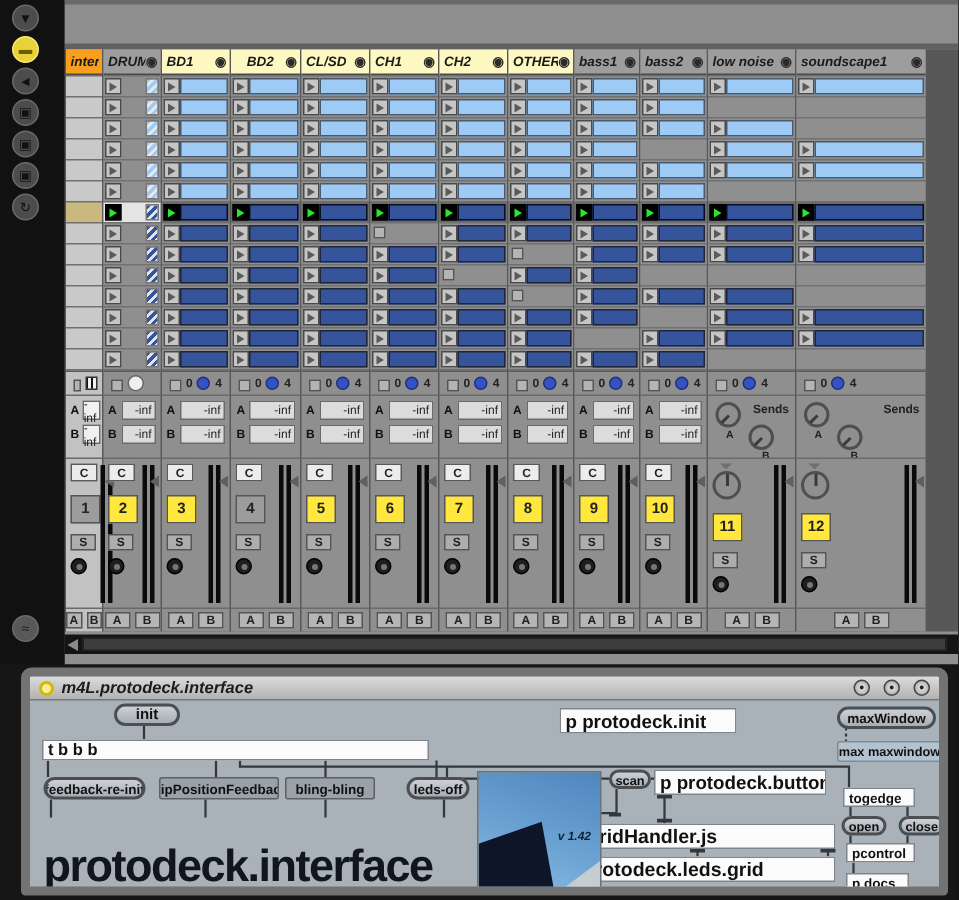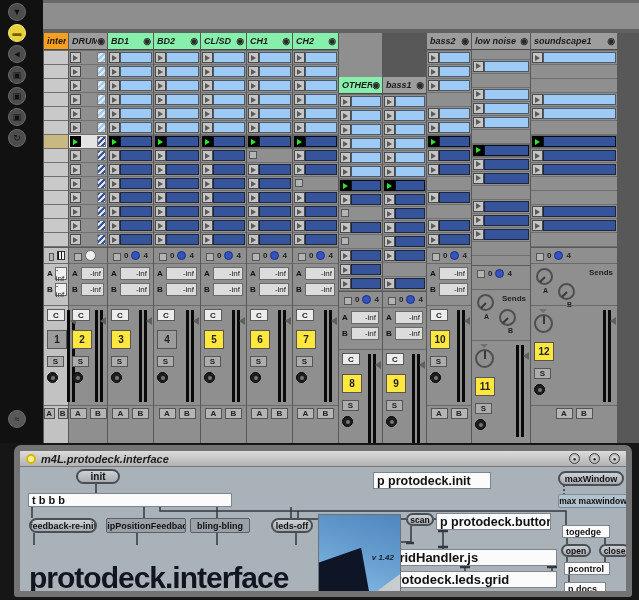--- a/index.html
+++ b/index.html
@@ -18,21 +18,21 @@
   .topband{height:33px;background:#8e8e8e;border-top:3px solid #696969;border-bottom:4px solid #616161;}
   .tracks{display:flex;gap:1px;background:#585858;padding-left:1px;}
   .track{display:flex;flex-direction:column;background:#8f8f8f;flex:0 0 auto;}
   .track.sel{background:#c2c2c2;}
   .thead{height:17px;border-bottom:1px solid #4a4a4a;display:flex;align-items:center;
          padding:0 2px 0 3px;font-size:9px;font-weight:bold;font-style:italic;color:#1a1a1a;
          white-space:nowrap;overflow:hidden;}
   .thead .tname{flex:1;overflow:hidden;}
   .hdr-circle{font-size:9px;color:#2a2a2a;font-style:normal;}
   .thead.h-orange{background:#f8a01e;}
-  .thead.h-white{background:#86efac;}
+  .thead.h-white{background:#fef9c3;}
   .thead.h-gray{background:#9d9d9d;}
   
   .slots{background:#707070;padding-top:1px;}
   .slot{height:13px;margin-bottom:1px;display:flex;background:#8f8f8f;position:relative;}
   .sel .slot{background:#c9c9c9;}
   .clipbtn{width:11px;flex:0 0 11px;margin:1px 0 1px 1px;background:#c6c6c6;border:1px solid #4a4a4a;
            display:flex;align-items:center;justify-content:center;}
   .tri{width:0;height:0;border-left:5px solid #5a5a5a;border-top:3px solid transparent;border-bottom:3px solid transparent;}
   .clipbody{flex:1;margin:1px 1px 1px 0;border:1px solid #33383f;}
   .s-b .clipbody{background:#9ecbf5;border-color:#4a5a6a;}
@@ -444,21 +444,21 @@
               <span class="mbar"></span>
               <span class="mbar"></span>
               <span class="fadertri"></span>
             </div>
           </div>
           <div class="mx-ab">
             <span class="abbox">A</span>
             <span class="abbox">B</span>
           </div>
         </div>
-        <div class="track" style="width: 46px;">
+        <div class="track" style="width: 46px; text-align: center;">
           <div class="thead h-white">
             <span class="tname">BD2</span>
             <span class="hdr-circle">◉</span>
           </div>
           <div class="slots">
             <div class="slot s-b">
               <span class="clipbtn">
                 <span class="tri"></span>
               </span>
               <span class="clipbody"></span>
@@ -946,21 +946,21 @@
               <span class="mbar"></span>
               <span class="mbar"></span>
               <span class="fadertri"></span>
             </div>
           </div>
           <div class="mx-ab">
             <span class="abbox">A</span>
             <span class="abbox">B</span>
           </div>
         </div>
-        <div class="track" style="width: 43px; justify-content: flex-end;">
+        <div class="track" style="width: 43px;">
           <div class="thead h-white">
             <span class="tname">OTHER</span>
             <span class="hdr-circle">◉</span>
           </div>
           <div class="slots">
             <div class="slot s-b">
               <span class="clipbtn">
                 <span class="tri"></span>
               </span>
               <span class="clipbody"></span>
@@ -1067,21 +1067,21 @@
               <span class="mbar"></span>
               <span class="mbar"></span>
               <span class="fadertri"></span>
             </div>
           </div>
           <div class="mx-ab">
             <span class="abbox">A</span>
             <span class="abbox">B</span>
           </div>
         </div>
-        <div class="track" style="width: 43px; margin-top: 44px;">
+        <div class="track" style="width: 43px;">
           <div class="thead h-gray">
             <span class="tname">bass1</span>
             <span class="hdr-circle">◉</span>
           </div>
           <div class="slots">
             <div class="slot s-b">
               <span class="clipbtn">
                 <span class="tri"></span>
               </span>
               <span class="clipbody"></span>
@@ -1562,21 +1562,21 @@
             <polyline points="549,108 549,115" fill="none" stroke="#33383d" stroke-width="1.5"></polyline>
             <polyline points="544,18 544,27" fill="none" stroke="#33383d" stroke-width="1.5" stroke-dasharray="2,2"></polyline>
             <line x1="355" y1="100" x2="365" y2="100" stroke="#33383d" stroke-width="2.5"></line>
             <line x1="440" y1="100" x2="450" y2="100" stroke="#33383d" stroke-width="2.5"></line>
             <line x1="527" y1="100" x2="537" y2="100" stroke="#33383d" stroke-width="2.5"></line>
             <line x1="418" y1="64" x2="428" y2="64" stroke="#33383d" stroke-width="2.5"></line>
             <line x1="418" y1="80" x2="428" y2="80" stroke="#33383d" stroke-width="2.5"></line>
             <line x1="386" y1="76" x2="394" y2="76" stroke="#33383d" stroke-width="2.5"></line>
           </svg>
           <div class="mx msg" style="left: 56px; top: 2px; width: 44px; height: 15px; font-size: 10px;">init</div>
-          <div class="mx obj" style="left: 8px; top: 26px; width: 204px; height: 14px; font-size: 11px;">t b b b</div>
+          <div class="mx obj" style="left: 8px; top: 26px; width: 258px; height: 14px; font-size: 11px;">t b b b</div>
           <div class="mx msg" style="left: 9px; top: 51px; width: 68px; height: 15px; font-size: 9px; text-align: center;">feedback-re-init</div>
           <div class="mx msgrect" style="left: 86px; top: 51px; width: 80px; height: 15px; font-size: 9px;">clipPositionFeedback</div>
           <div class="mx msgrect" style="left: 170px; top: 51px; width: 60px; height: 15px; font-size: 9px;">bling-bling</div>
           <div class="mx msg" style="left: 251px; top: 51px; width: 42px; height: 15px; font-size: 9px;">leds-off</div>
           <div class="mx bigtext" style="left: 9px; top: 94px; width: 292px; height: 38px; font-size: 30px;">protodeck.interface</div>
           <div class="mx obj" style="left: 353px; top: 5px; width: 118px; height: 17px; font-size: 12.5px;">p protodeck.init</div>
           <div class="mx msg" style="left: 386px; top: 46px; width: 28px; height: 13px; font-size: 8.5px;">scan</div>
           <div class="mx obj" style="left: 416px; top: 46px; width: 115px; height: 17px; font-size: 12.5px;">p protodeck.buttons</div>
           <div class="mx obj" style="left: 353px; top: 82px; width: 184px; height: 17px; font-size: 13px;">js gridHandler.js</div>
           <div class="mx obj" style="left: 353px; top: 104px; width: 184px; height: 17px; font-size: 13px;">p protodeck.leds.grid</div>

